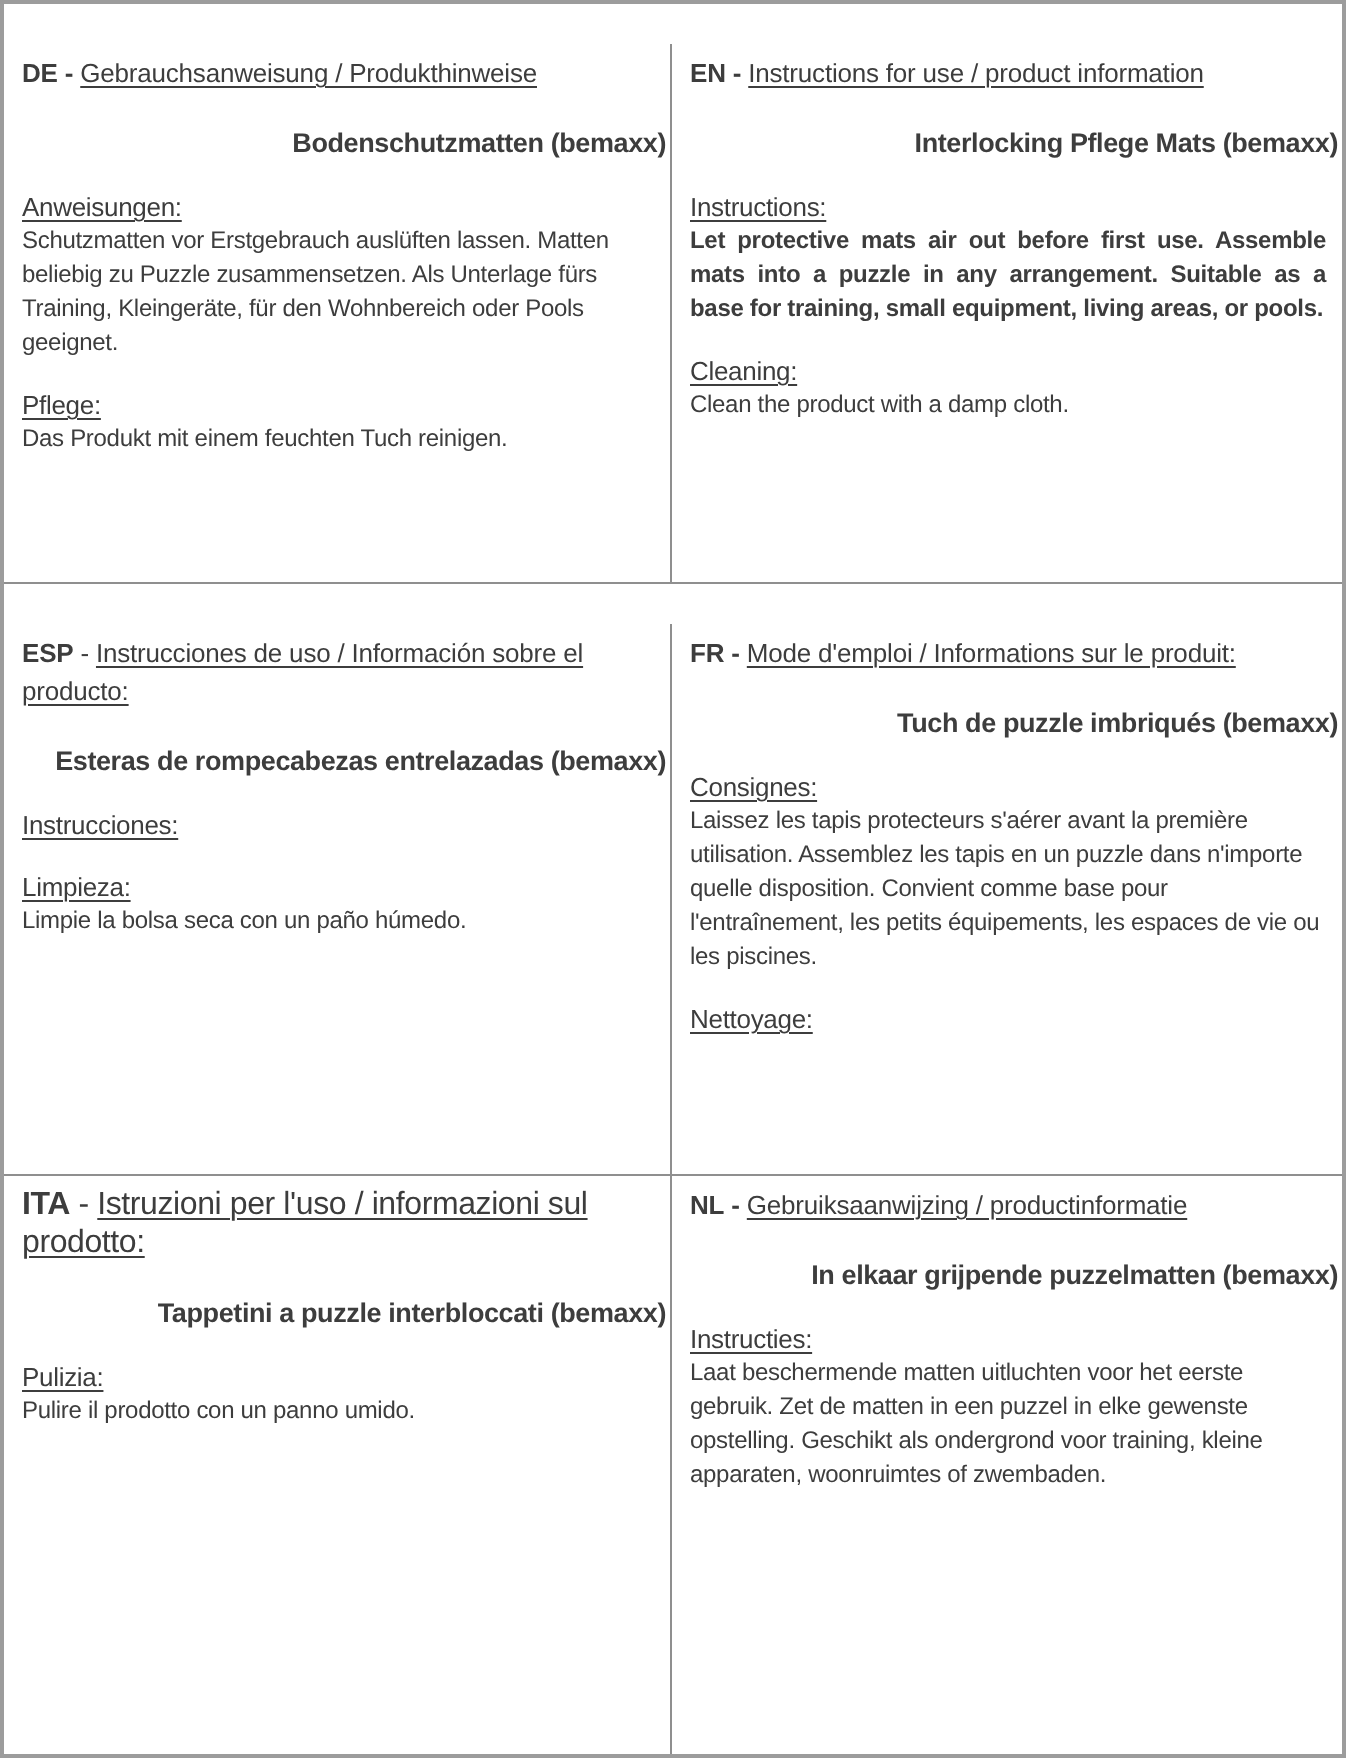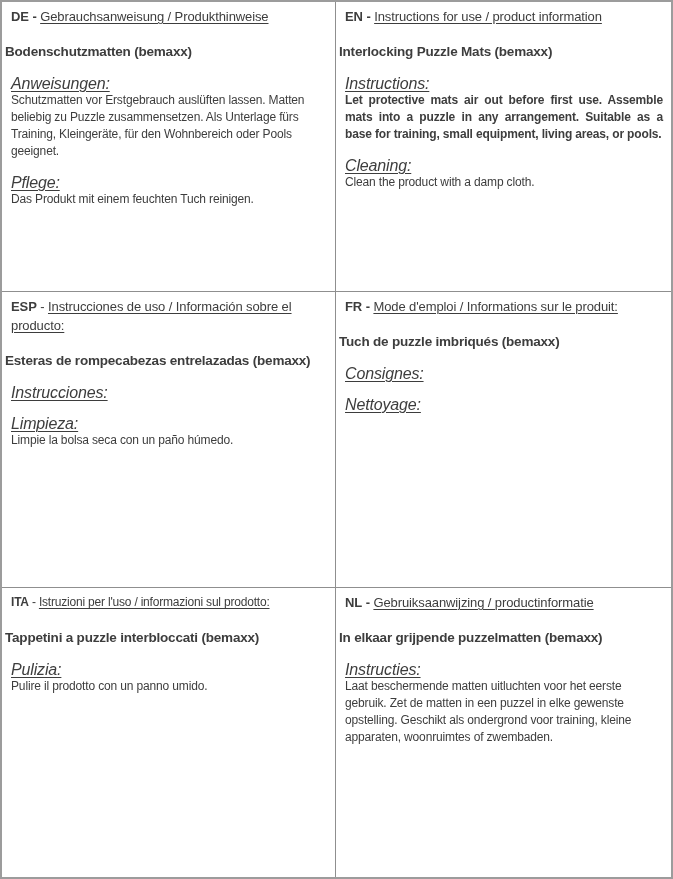--- a/index.html
+++ b/index.html
@@ -18,52 +18,51 @@
     grid-template-rows:290px 296px 1fr;
     font-family:"Liberation Sans","DejaVu Sans",sans-serif;
     color:var(--text);
   }
   .cell{
     box-sizing:border-box;
     padding:5px 8px 0 9px;
     overflow:hidden;
   }
   .col-l{border-right:1px solid var(--border-inner);}
-  .row-1,.row-2{border-bottom:1px solid var(--border-inner);}
+  .row-1,.row-2{border-bottom:1px solid var(--border-inner);margin-top:20px;}
 
   .hdr{
     margin:0;
     font-size:13px;
     font-weight:normal;
     line-height:19px;
     letter-spacing:-0.1px;
   }
-  .hdr-sm{font-size:12px;letter-spacing:-0.2px;}
+  .hdr-sm{font-size:16px;letter-spacing:-0.2px;}
   .code{font-weight:bold;}
   .u{
     text-decoration:underline;
     text-decoration-thickness:1px;
     text-underline-offset:2px;
   }
   .product{
     margin:17px -6px 0;
     font-size:13.5px;
     font-weight:bold;
-    text-align:left;
+    text-align:right;
     letter-spacing:-0.2px;
     white-space:nowrap;
     line-height:18px;
   }
   .section{margin-top:14px;}
   .sec-label{
-    font-size:16px;
+    font-size:13px;
     line-height:17px;
     letter-spacing:-0.15px;
     margin:0;
-    font-style:italic;
   }
   .sec-text{
     margin:0;
     font-size:12px;
     line-height:17px;
     letter-spacing:-0.15px;
   }
   .justify{text-align:justify;font-weight:bold;}
 </style>
 </head>
@@ -79,21 +78,21 @@
       <p class="sec-text">Schutzmatten vor Erstgebrauch auslüften lassen. Matten beliebig zu Puzzle zusammensetzen. Als Unterlage fürs Training, Kleingeräte, für den Wohnbereich oder Pools geeignet.</p>
     </div>
     <div class="section">
       <div class="sec-label u">Pflege:</div>
       <p class="sec-text">Das Produkt mit einem feuchten Tuch reinigen.</p>
     </div>
   </section>
 
   <section class="cell row-1">
     <h2 class="hdr"><span class="code">EN</span> <span class="code">-</span> <span class="u">Instructions for use / product information</span></h2>
-    <h3 class="product">Interlocking Puzzle Mats (bemaxx)</h3>
+    <h3 class="product">Interlocking Pflege Mats (bemaxx)</h3>
     <div class="section">
       <div class="sec-label u">Instructions:</div>
       <p class="sec-text justify">Let protective mats air out before first use. Assemble mats into a puzzle in any arrangement. Suitable as a base for training, small equipment, living areas, or pools.</p>
     </div>
     <div class="section">
       <div class="sec-label u">Cleaning:</div>
       <p class="sec-text">Clean the product with a damp cloth.</p>
     </div>
   </section>
 
@@ -107,20 +106,21 @@
       <div class="sec-label u">Limpieza:</div>
       <p class="sec-text">Limpie la bolsa seca con un paño húmedo.</p>
     </div>
   </section>
 
   <section class="cell row-2">
     <h2 class="hdr"><span class="code">FR</span> <span class="code">-</span> <span class="u">Mode d'emploi / Informations sur le produit:</span></h2>
     <h3 class="product">Tuch de puzzle imbriqués (bemaxx)</h3>
     <div class="section">
       <div class="sec-label u">Consignes:</div>
+      <p class="sec-text">Laissez les tapis protecteurs s'aérer avant la première utilisation. Assemblez les tapis en un puzzle dans n'importe quelle disposition. Convient comme base pour l'entraînement, les petits équipements, les espaces de vie ou les piscines.</p>
     </div>
     <div class="section">
       <div class="sec-label u">Nettoyage:</div>
     </div>
   </section>
 
   <section class="cell col-l">
     <h2 class="hdr hdr-sm"><span class="code">ITA</span> <span>-</span> <span class="u">Istruzioni per l'uso / informazioni sul prodotto:</span></h2>
     <h3 class="product">Tappetini a puzzle interbloccati (bemaxx)</h3>
     <div class="section">

